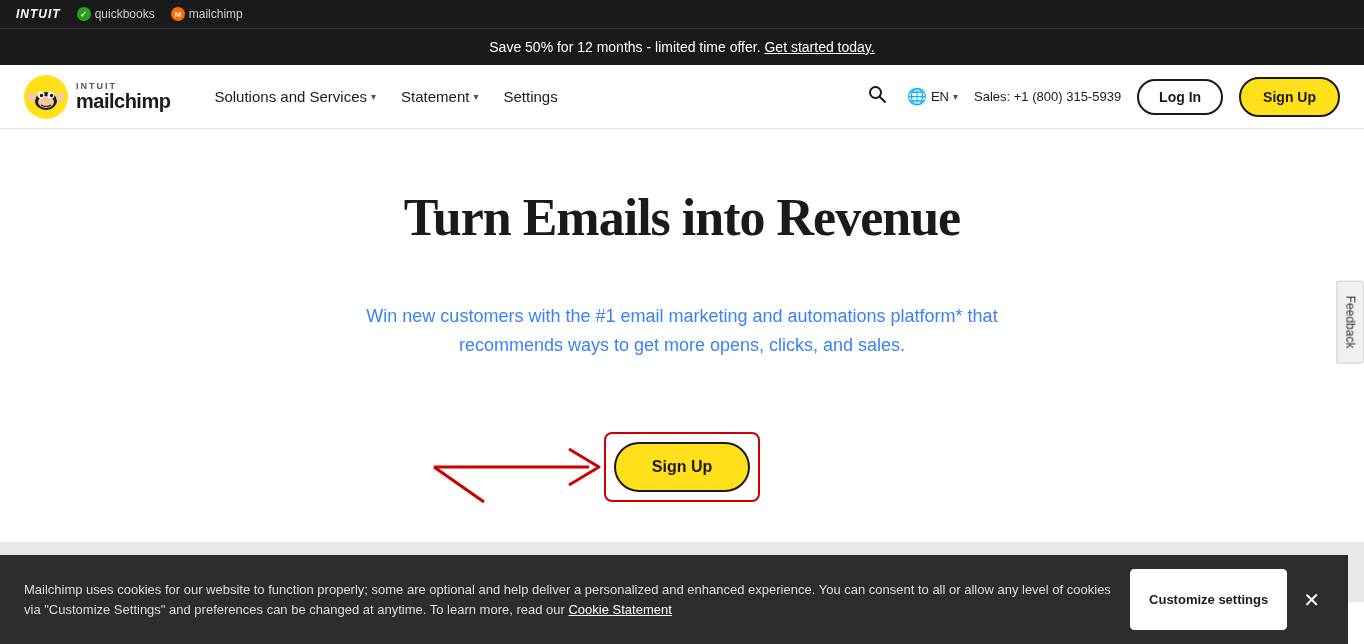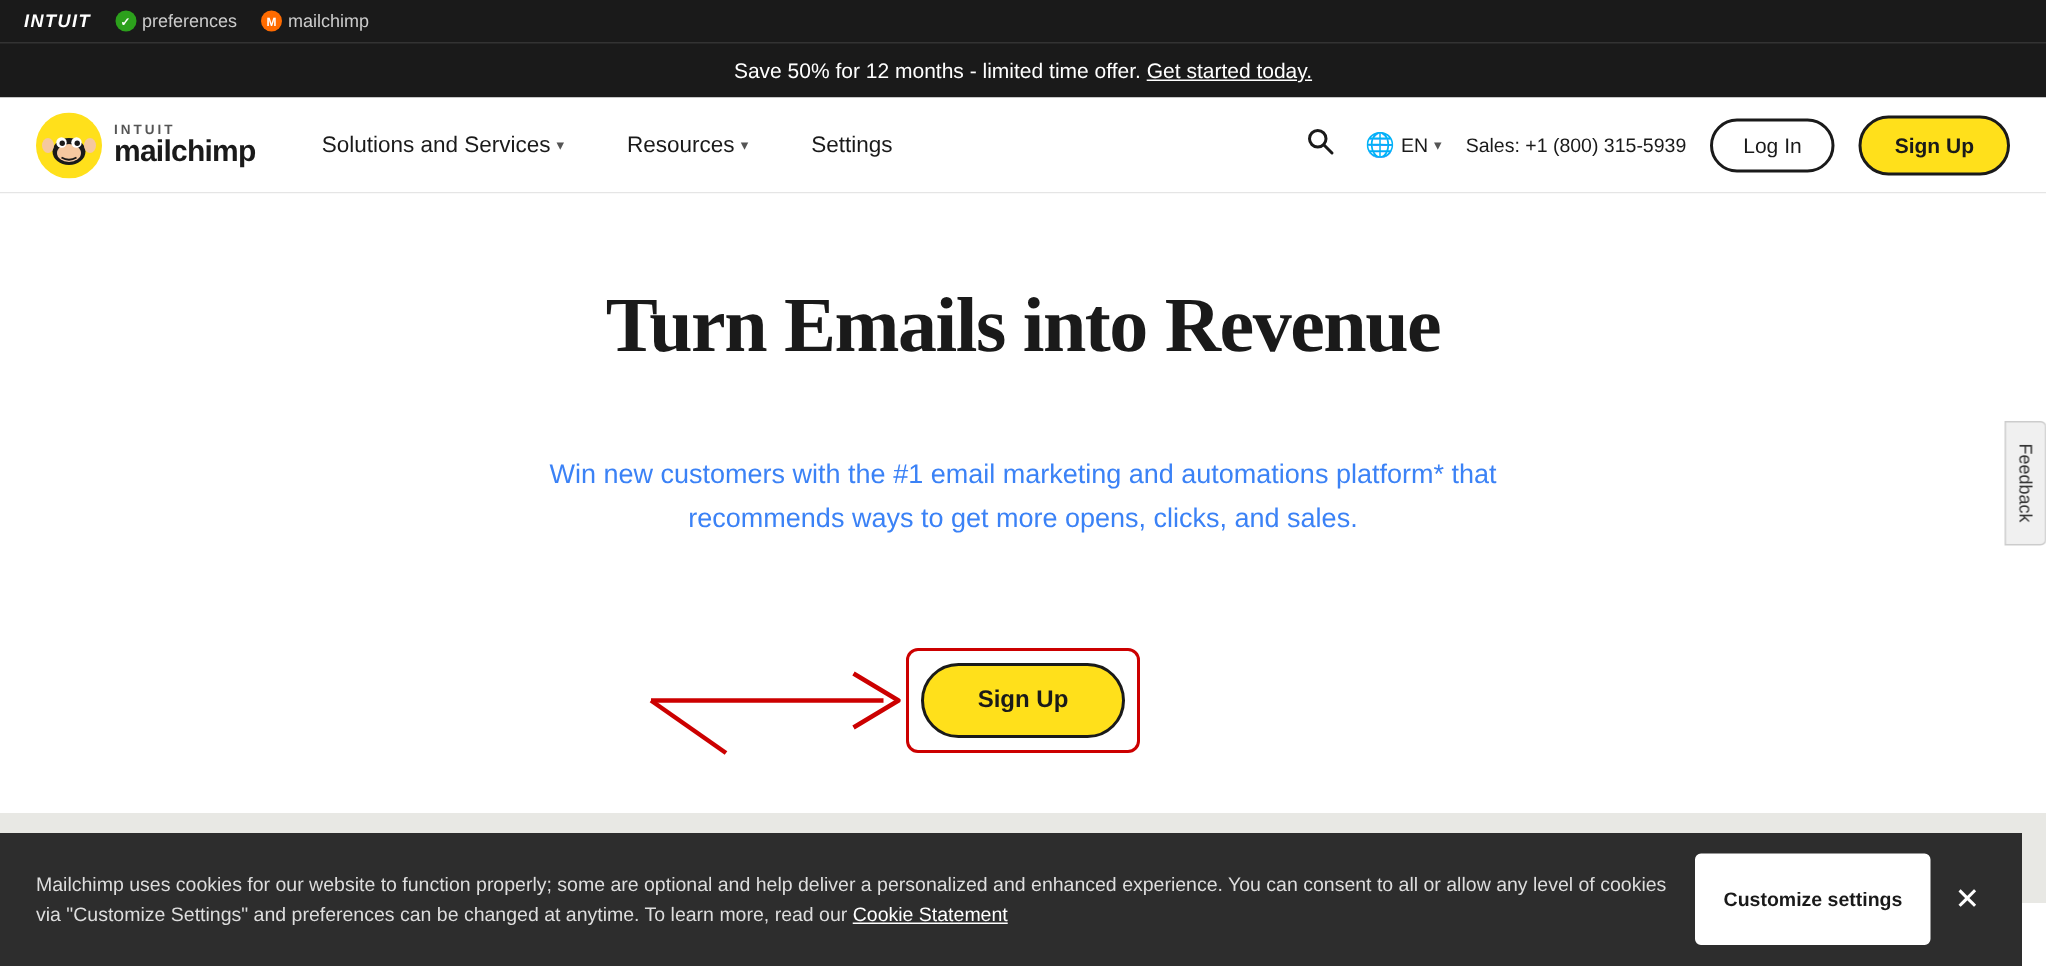--- a/index.html
+++ b/index.html
@@ -95,21 +95,21 @@
     .logo-mailchimp {
       font-size: 20px;
       font-weight: 700;
       color: #1a1a1a;
       letter-spacing: -0.5px;
     }
 
     .nav-links {
       display: flex;
       align-items: center;
-      gap: 18px;
+      gap: 1px;
       flex: 1;
     }
     .nav-item {
       display: flex;
       align-items: center;
       gap: 4px;
       padding: 8px 12px;
       font-size: 15px;
       color: #1a1a1a;
       cursor: pointer;
@@ -153,21 +153,21 @@
       white-space: nowrap;
       font-weight: 400;
     }
     .btn-login {
       padding: 8px 20px;
       border: 2px solid #1a1a1a;
       background: #fff;
       color: #1a1a1a;
       border-radius: 24px;
       font-size: 14px;
-      font-weight: 400;
+      font-weight: 700;
       cursor: pointer;
       white-space: nowrap;
     }
     .btn-signup-nav {
       padding: 10px 22px;
       background: #ffe01b;
       color: #1a1a1a;
       border: 2px solid #1a1a1a;
       border-radius: 24px;
       font-size: 14px;
@@ -314,21 +314,21 @@
       z-index: 500;
     }
   </style>
 </head>
 <body>
 
 <div class="utility-bar">
   <span class="utility-bar-brand">INTUIT</span>
   <a class="utility-bar-link">
     <span class="utility-icon qb-icon">✓</span>
-    <span>preferences</span>
+    <span>quickbooks</span>
   </a>
   <a class="utility-bar-link">
     <span class="utility-icon mc-icon">M</span>
     <span>mailchimp</span>
   </a>
 </div>
 
 <div class="promo-banner">
   <span>Save 50% for 12 months - limited time offer.</span>
   <a>Get started today.</a>
@@ -354,21 +354,21 @@
       <span class="logo-mailchimp">mailchimp</span>
     </div>
   </div>
 
   <div class="nav-links">
     <a class="nav-item">
       <span>Solutions and Services</span>
       <span class="chevron">▾</span>
     </a>
     <a class="nav-item">
-      <span>Resources</span>
+      <span>Statement</span>
       <span class="chevron">▾</span>
     </a>
     <a class="nav-item">
       <span>Settings</span>
     </a>
   </div>
 
   <div class="nav-right">
     <button class="search-icon-btn">
       <svg width="20" height="20" viewBox="0 0 20 20" fill="none" xmlns="http://www.w3.org/2000/svg">

